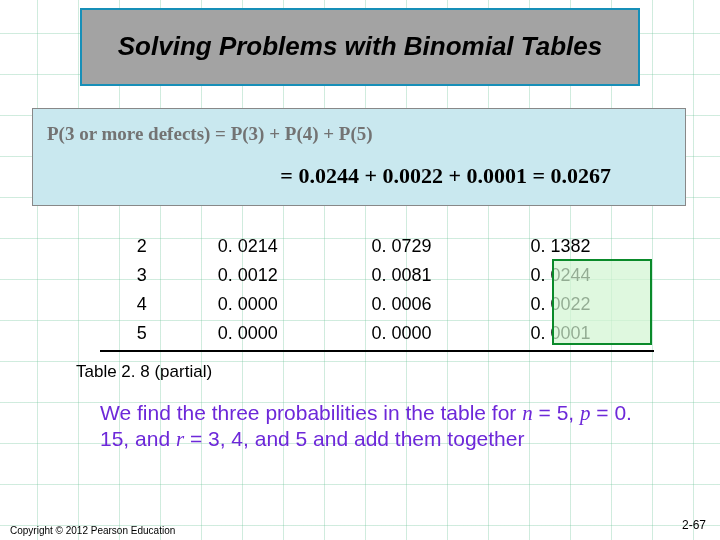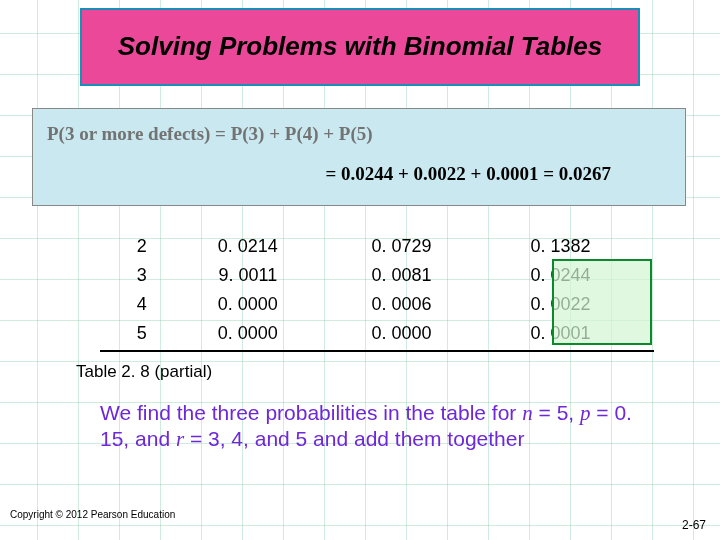--- a/index.html
+++ b/index.html
@@ -18,21 +18,21 @@
     background-size: 41px 41px;
     background-position: -4px -8px;
     z-index: 0;
   }
   .slide { position: relative; z-index: 1; width: 100%; height: 100%; }
 
   .title-box {
     position: absolute;
     left: 80px; top: 8px;
     width: 560px; height: 78px;
-    background: #ec4899;
+    background: #a3a3a3;
     border: 2px solid #178fb8;
     display: flex; align-items: center; justify-content: center;
     text-align: center;
   }
   .title-box .t {
     font-size: 26px;
     font-weight: bold;
     font-style: italic;
     color: #000;
     line-height: 1.15;
@@ -48,21 +48,21 @@
   }
   .eq-line1 {
     font-family: "Times New Roman", serif;
     font-size: 19px;
     font-weight: bold;
     color: #737373;
     margin-bottom: 18px;
   }
   .eq-line2 {
     font-family: "Times New Roman", serif;
-    font-size: 19px;
+    font-size: 22px;
     font-weight: bold;
     color: #000;
     text-align: right;
     padding-right: 60px;
   }
 
   
   .tbl {
     position: absolute;
     left: 110px; top: 232px;
@@ -109,21 +109,21 @@
     left: 100px; top: 400px;
     width: 560px;
     font-size: 21px;
     color: #6d28d9;
     line-height: 1.25;
   }
   .body-text .it { font-style: italic; font-family: "Times New Roman", serif; }
 
   .footer-left {
     position: absolute;
-    left: 10px; bottom: 20px;
+    left: 10px; bottom: 4px;
     font-size: 10px;
     color: #000;
   }
   .footer-right {
     position: absolute;
     right: 14px; bottom: 8px;
     font-size: 12px;
     color: #000;
   }
 </style>
@@ -147,21 +147,21 @@
     <table>
       <tbody>
           <tr>
         <td>2</td>
         <td>0. 0214</td>
         <td>0. 0729</td>
         <td>0. 1382</td>
       </tr>
       <tr>
         <td>3</td>
-        <td>9. 0011</td>
+        <td>0. 0012</td>
         <td>0. 0081</td>
         <td>0. 0244</td>
       </tr>
       <tr>
         <td>4</td>
         <td>0. 0000</td>
         <td>0. 0006</td>
         <td>0. 0022</td>
       </tr>
       <tr>

